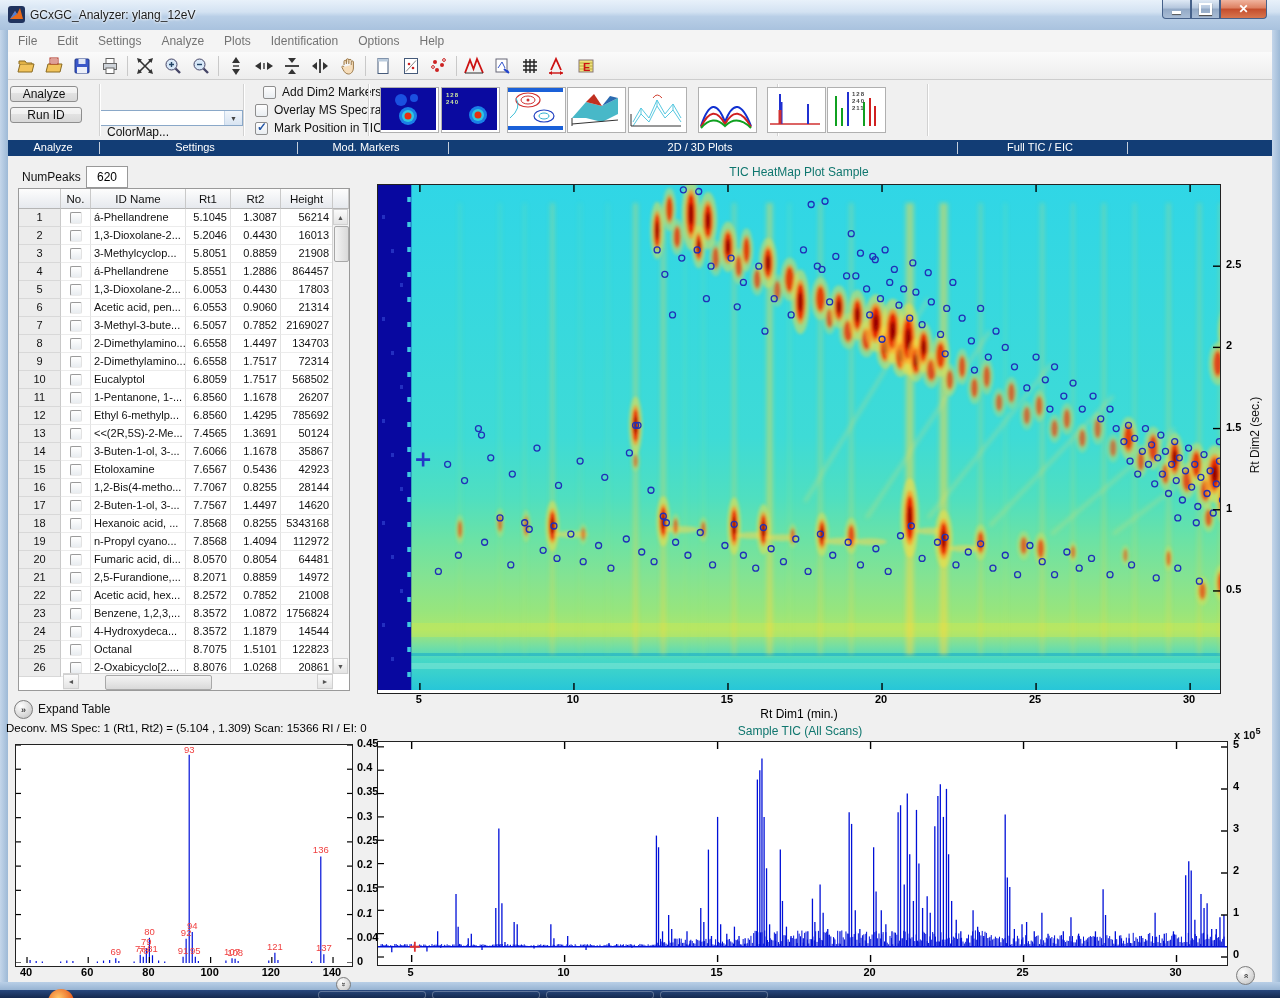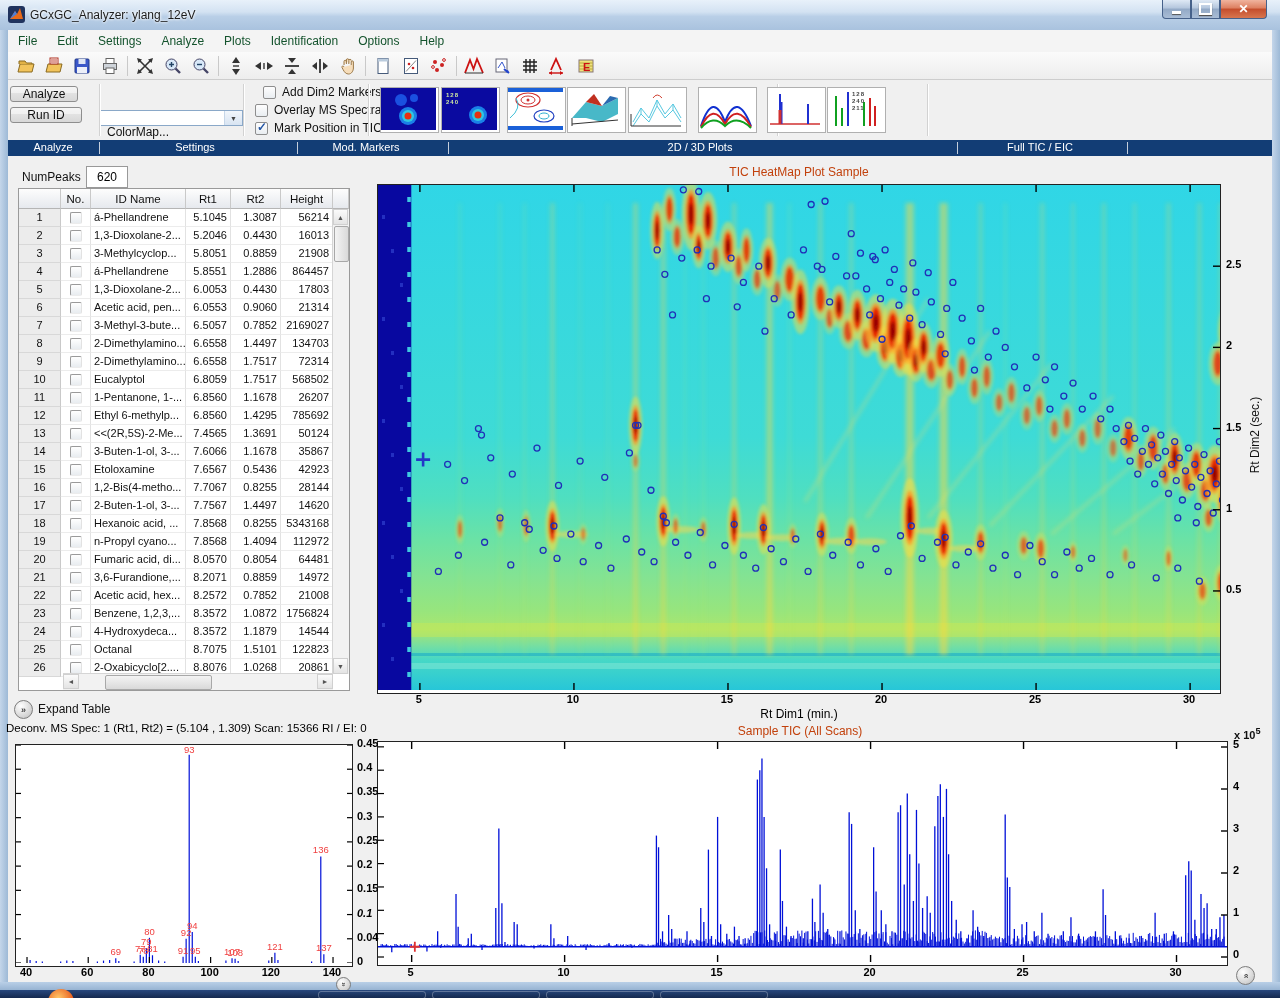--- a/index.html
+++ b/index.html
@@ -27,21 +27,21 @@
   .side-border{top:30px;width:8px;height:952px;
     background:linear-gradient(90deg,#c4d6ea,#9db9d6);}
   .bottom-border{left:0;top:982px;width:1280px;height:8px;background:linear-gradient(180deg,#b9cfe7,#97b3d2);}
   .taskbar{left:0;top:990px;width:1280px;height:8px;background:linear-gradient(180deg,#27477d,#14294f);}
   .tb-item{top:991px;height:6px;width:106px;border:1px solid rgba(255,255,255,.28);border-radius:3px;}
   .tb-orb{left:48px;top:989px;width:26px;height:26px;border-radius:50%;
     background:radial-gradient(circle at 40% 35%,#ffc869,#e85c1e 65%,#a03008);}
   
   .menubar{left:8px;top:30px;width:1264px;height:22px;background:#f4f4f4;border-bottom:1px solid #e0e0e0;
     display:flex;align-items:center;}
-  .menu-item{padding:0 10px;height:22px;line-height:22px;color:#14532d;}
+  .menu-item{padding:0 10px;height:22px;line-height:22px;color:#737373;}
   .toolbar{left:8px;top:52px;width:1264px;height:28px;background:linear-gradient(180deg,#fbfbfb,#ededed);
     border-bottom:1px solid #cdcdcd;display:flex;align-items:center;padding-left:4px;box-sizing:border-box;}
   .tool-btn{width:26px;height:24px;display:flex;align-items:center;justify-content:center;border:1px solid transparent;border-radius:2px;}
   .tool-sep{width:1px;height:20px;background:#c9c9c9;margin:0 3px;}
   
   .controls{left:8px;top:80px;width:1264px;height:60px;background:#f0f0f0;}
   .vdiv{top:84px;width:1px;height:52px;background:#d2d2d2;box-shadow:1px 0 0 #fff;}
   .win-btn{position:absolute;box-sizing:border-box;border:1px solid #8e8e8e;border-radius:3px;
     background:linear-gradient(180deg,#f5f5f5 0%,#f0f0f0 45%,#e2e2e2 46%,#d8d8d8 100%);
     font-size:12px;display:flex;align-items:center;justify-content:center;color:#111;}
@@ -92,21 +92,21 @@
   .harrow{width:16px;height:15px;display:flex;align-items:center;justify-content:center;font-size:7px;color:#555;
     background:linear-gradient(180deg,#fbfbfb,#e4e4e4);border:1px solid #d0d0d0;box-sizing:border-box;}
   
   .round-btn{position:absolute;border-radius:50%;border:1px solid #7d7d7d;
     background:radial-gradient(circle at 35% 30%,#ffffff,#d2d2d2 70%,#b0b0b0);
     display:flex;align-items:center;justify-content:center;color:#444;font-weight:bold;}
   .expand-label{left:38px;top:702px;font-size:12px;}
   .deconv{left:6px;top:722px;font-size:11.5px;color:#000;}
   
   .plotbox{position:absolute;background:#fff;border:1px solid #222;box-sizing:content-box;}
-  .plot-title{position:absolute;font-size:12px;color:#c2410c;transform:translateX(-50%);white-space:nowrap;}
+  .plot-title{position:absolute;font-size:12px;color:#0f766e;transform:translateX(-50%);white-space:nowrap;}
   .tick-label{position:absolute;font-size:11px;font-weight:bold;color:#000;white-space:nowrap;}
   .tick-label.cx{transform:translateX(-50%);}
   .axis-label{position:absolute;font-size:12px;color:#000;transform:translateX(-50%);white-space:nowrap;}
   .ylab-rot{position:absolute;left:1190px;top:428px;width:130px;text-align:center;font-size:12px;
     transform:rotate(-90deg);}
   .exp-note{position:absolute;left:1234px;top:726px;font-size:11px;font-weight:bold;}
 </style>
 </head>
 <body>
 
@@ -643,21 +643,21 @@
         <div class="name">Fumaric acid, di...</div>
         <div class="num">8.0570</div>
         <div class="num">0.8054</div>
         <div class="num">64481</div>
       </div>
       <div class="trow">
         <div class="rn">21</div>
         <div class="cbcell">
           <div class="mini-cb"></div>
         </div>
-        <div class="name">3,6-Furandione,...</div>
+        <div class="name">2,5-Furandione,...</div>
         <div class="num">8.2071</div>
         <div class="num">0.8859</div>
         <div class="num">14972</div>
       </div>
       <div class="trow">
         <div class="rn">22</div>
         <div class="cbcell">
           <div class="mini-cb"></div>
         </div>
         <div class="name">Acetic acid, hex...</div>

